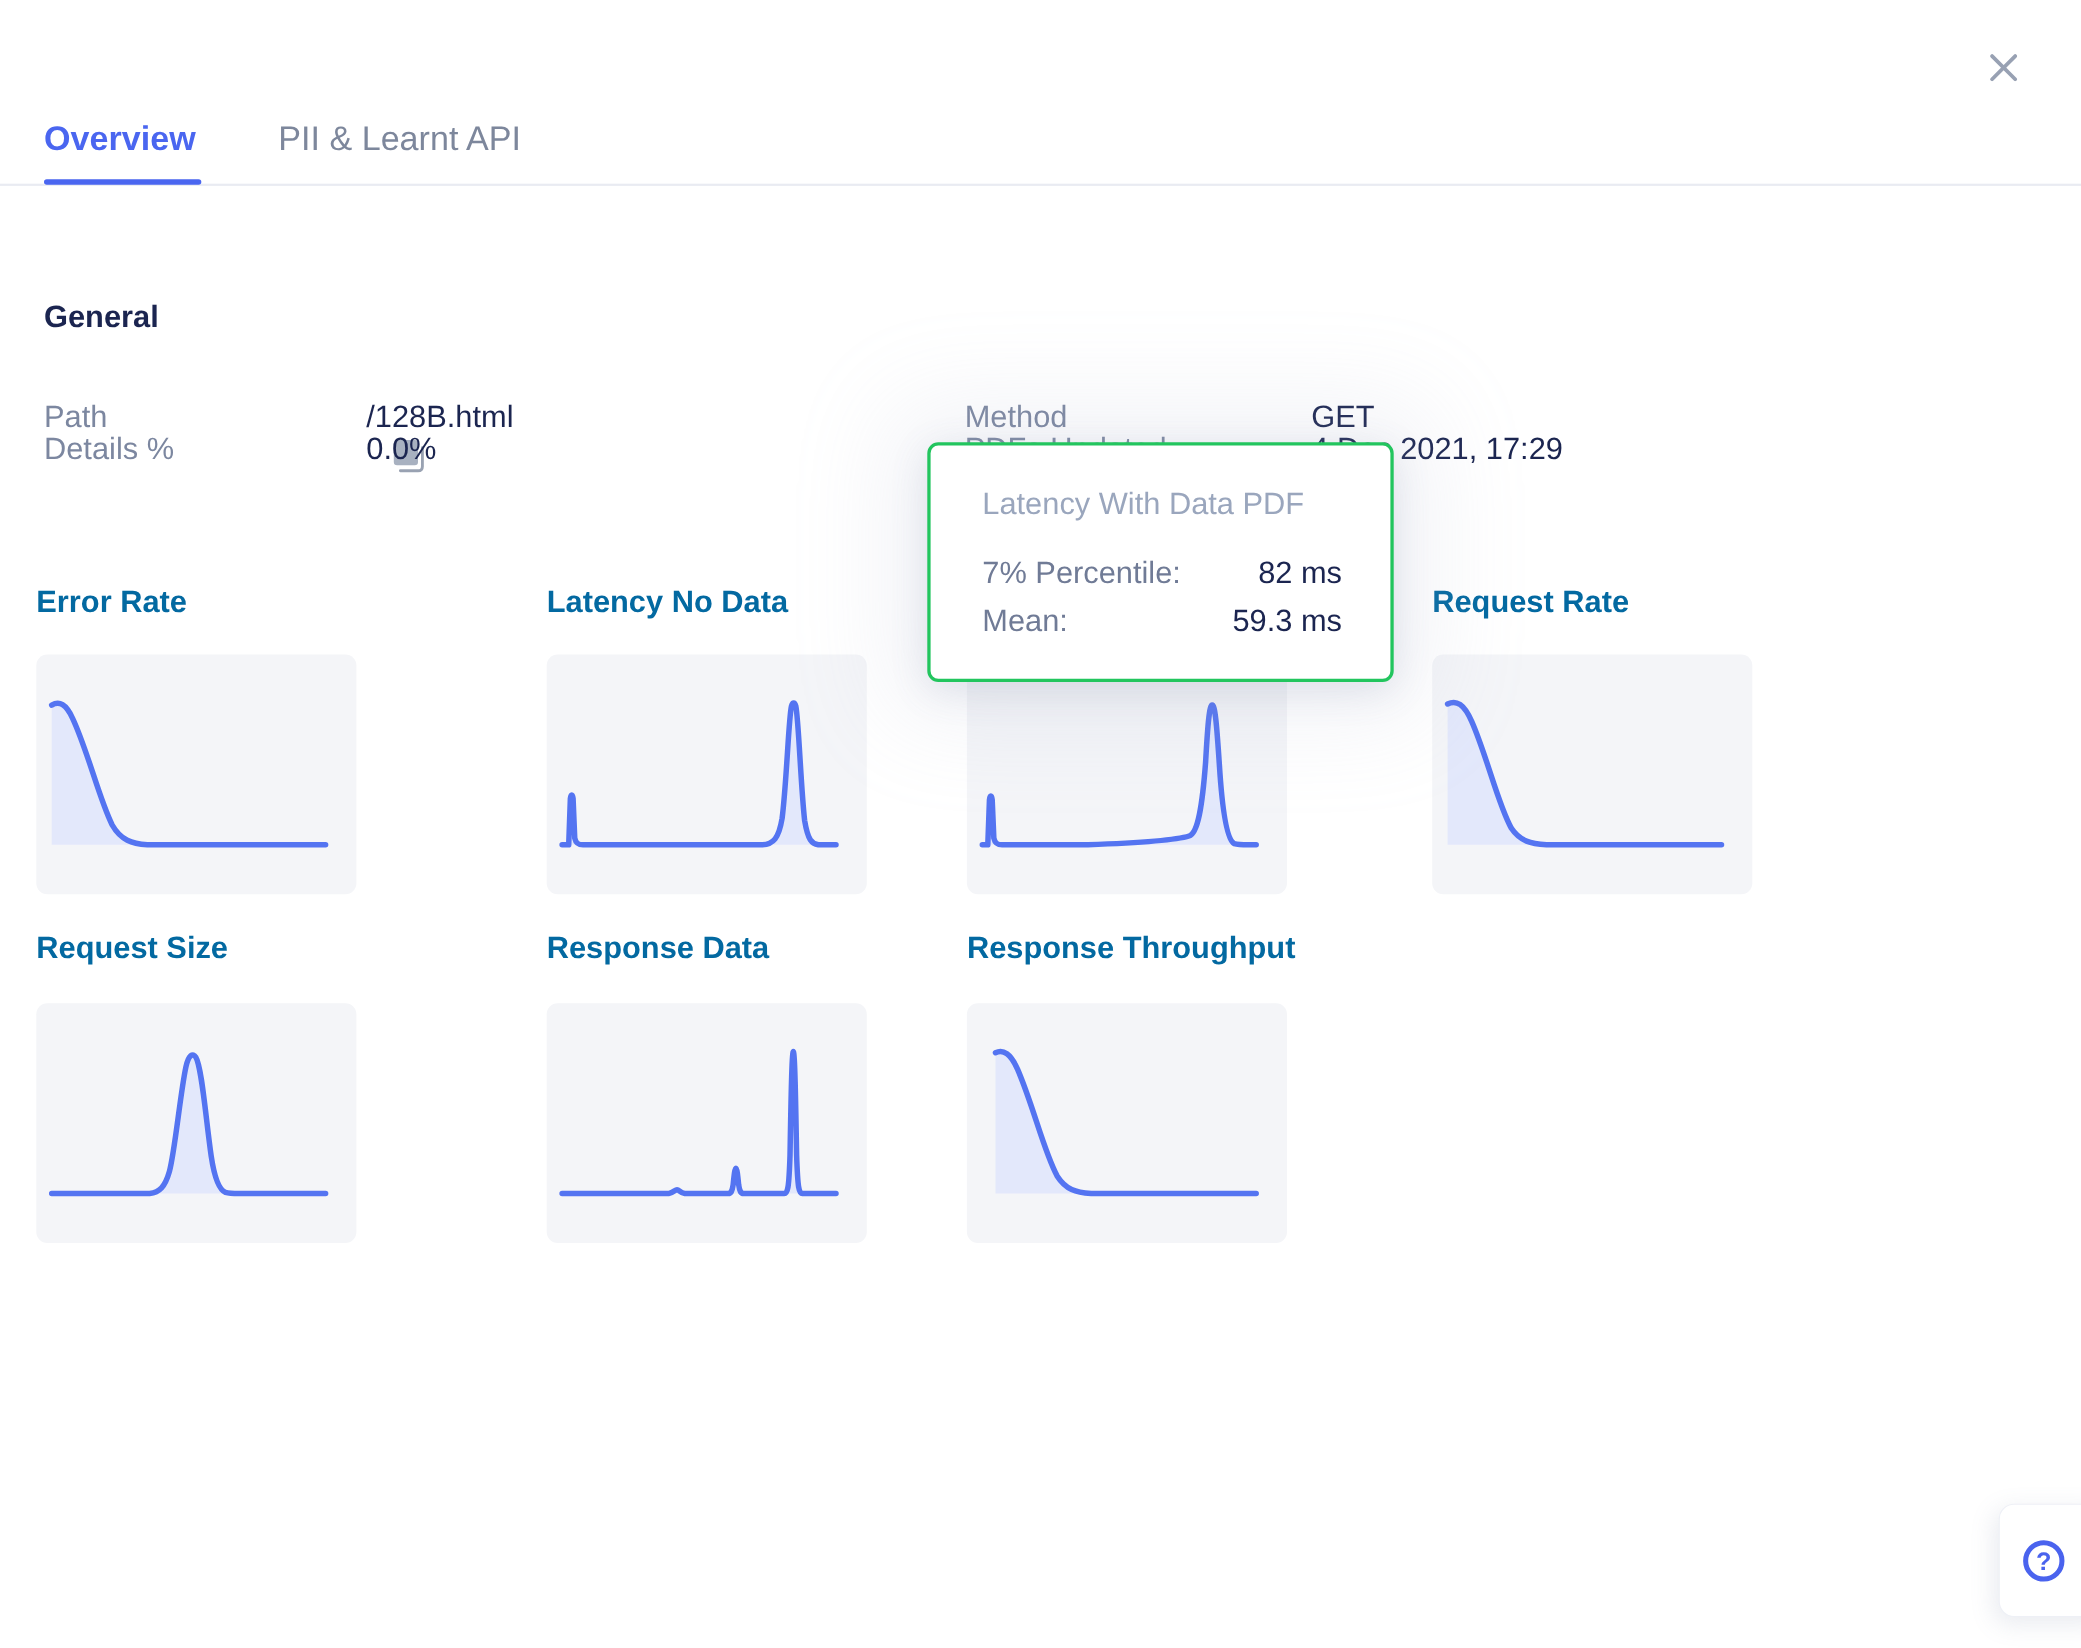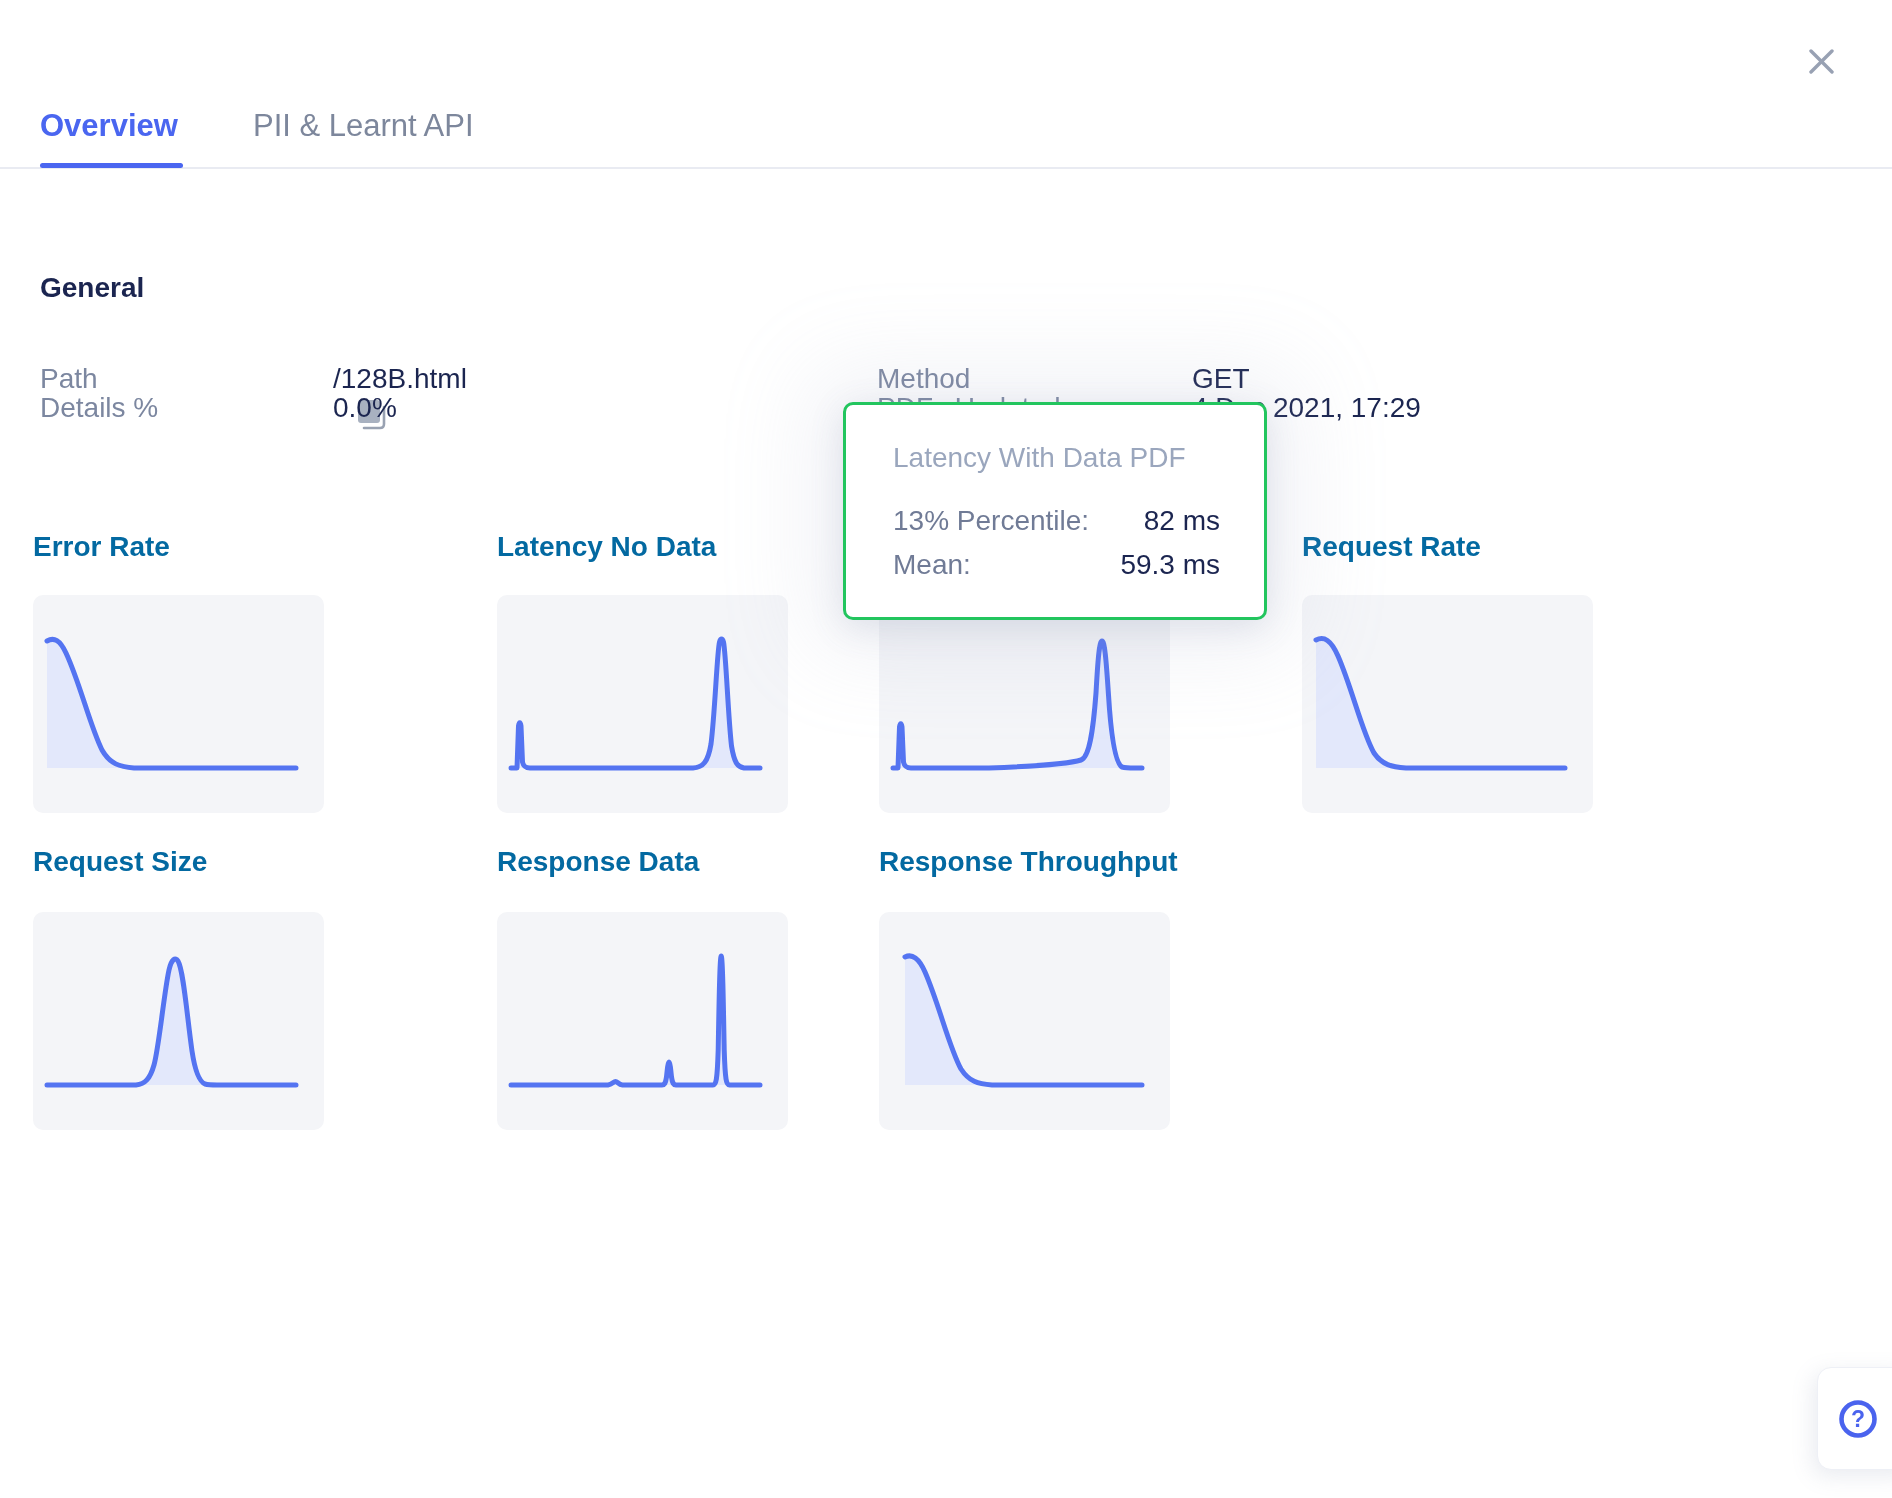--- a/index.html
+++ b/index.html
@@ -148,21 +148,21 @@
   </div>
   <div class="chart-card c-r2 x3">
     <svg viewBox="0 0 291 218">
       <path fill="#e3e8fb" d="M26 45 C33 41.5 40 46 46 60 C60 92 70 135 82 157 C90 169.5 99 172 113 173 L263 173 L26 173 Z"></path>
       <path fill="none" stroke="#5474f1" stroke-width="5" stroke-linecap="round" stroke-linejoin="round" d="M26 45 C33 41.5 40 46 46 60 C60 92 70 135 82 157 C90 169.5 99 172 113 173 L263 173"></path>
     </svg>
   </div>
 
   <div class="tooltip">
     <div class="tooltip-title">Latency With Data PDF</div>
-    <div class="tt-lbl tt-row1">13% Percentile:</div>
+    <div class="tt-lbl tt-row1">7% Percentile:</div>
     <div class="tt-val tt-row1">82 ms</div>
     <div class="tt-lbl tt-row2">Mean:</div>
     <div class="tt-val tt-row2">59.3 ms</div>
   </div>
 
   <div class="help-card">
     <svg width="44" height="44" viewBox="0 0 44 44">
       <circle cx="22" cy="22" r="16.5" fill="none" stroke="#4a63ee" stroke-width="4.6"></circle>
       <text x="22" y="30" text-anchor="middle" font-size="23" font-weight="700" fill="#4a63ee" font-family="Liberation Sans, sans-serif">?</text>
     </svg>

